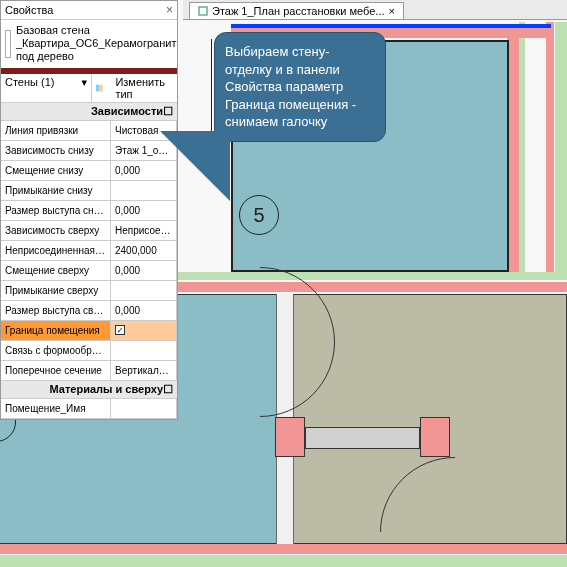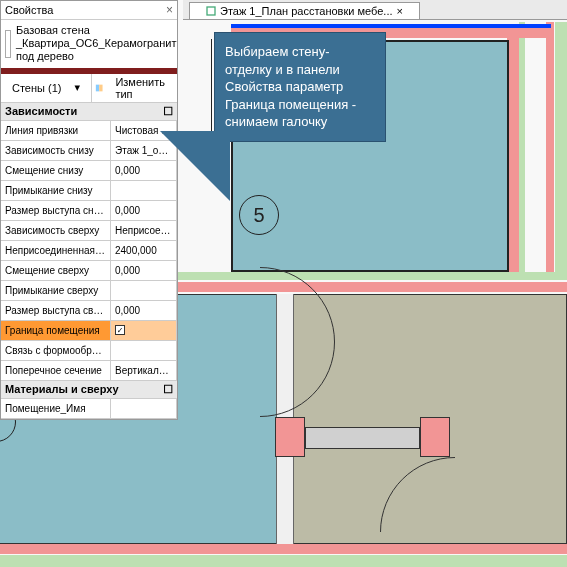--- a/index.html
+++ b/index.html
@@ -35,36 +35,36 @@
 .wall-bot-green{position:absolute;left:0;bottom:0;width:567px;height:12px;background:#bde0b2}
 
 .panel{position:absolute;left:0;top:0;width:178px;background:#f5f5f5;border:1px solid #999;font-size:10.5px}
 .panel-title{background:#fff;border-bottom:1px solid #ccc;padding:2px 4px;display:flex;justify-content:space-between;align-items:center}
 .panel-title .x{color:#666;font-size:12px;cursor:pointer}
 .type-row{display:flex;padding:4px;gap:5px;align-items:center;background:#fff;border-bottom:6px solid #7f1d1d}
 .thumb{width:32px;height:28px;background:#fff;border:1px solid #aaa;display:flex;flex-direction:column;justify-content:space-around;padding:2px}
 .thumb div{height:1px;background:#999}
 .type-txt{flex:1;line-height:1.2;font-size:10px}
 .sel-row{display:flex;border-bottom:1px solid #ccc}
-.sel-l{flex:1;padding:2px 11px;background:#fff;border-right:1px solid #ccc;display:flex;justify-content:space-between;align-items:center}
+.sel-l{flex:1;padding:2px 4px;background:#fff;border-right:1px solid #ccc;display:flex;justify-content:space-between;align-items:flex-start}
 .sel-r{width:85px;padding:2px 3px;background:#fff;font-size:10px;display:flex;align-items:center;gap:12px}
 .sel-r svg{width:10px;height:10px}
-.sect{background:#e8e8e8;font-weight:600;padding:2px 4px;border-bottom:1px solid #ccc;display:flex;justify-content:space-between}
+.sect{background:#e8e8e8;font-weight:600;padding:2px 4px;border-bottom:1px solid #ccc;display:flex;justify-content:flex-end}
 .grid{display:grid;grid-template-columns:110px 1fr}
 .grid>div{padding:4px 4px;border-bottom:1px solid #ccc;border-right:1px solid #ccc;background:#fff;white-space:nowrap;overflow:hidden;text-overflow:ellipsis;font-size:10px}
 .grid .lbl{background:#fff}
 .grid .hl{background:#ff9933}
 .grid .hl-v{background:#ffcc99;display:flex;align-items:center}
 .chk{width:10px;height:10px;border:1px solid #333;display:inline-flex;align-items:center;justify-content:center;font-size:8px;background:#fff}
 
 .tab-bar{position:absolute;left:183px;top:0;right:0;height:20px;background:#eaeaea;display:flex;align-items:end;padding-left:6px;border-bottom:1px solid #999}
-.tab{background:#fff;border:1px solid #999;border-bottom:none;padding:2px 16px;font-size:10.5px;display:flex;gap:4px;align-items:center}
+.tab{background:#fff;border:1px solid #999;border-bottom:none;padding:2px 8px;font-size:10.5px;display:flex;gap:4px;align-items:center}
 .tab svg{width:10px;height:10px}
 
-.callout{position:absolute;left:214px;top:32px;width:172px;background:#3b6f93;color:#fff;border:1px solid #2a5270;padding:10px;font-size:13px;line-height:1.35;border-radius:0}
+.callout{position:absolute;left:214px;top:32px;width:172px;background:#3b6f93;color:#fff;border:1px solid #2a5270;padding:10px;font-size:13px;line-height:1.35;border-radius:12px}
 .callout::after{content:"";position:absolute;left:-55px;bottom:-60px;width:0;height:0;border-right:70px solid #3b6f93;border-bottom:70px solid transparent}
 </style>
 </head>
 <body>
 
 <div class="canvas-bg">
   <div class="floor-top">
     <div class="wall-hatch-top"></div>
     <div class="wall-g1"></div>
     <div class="pink-r"></div>

